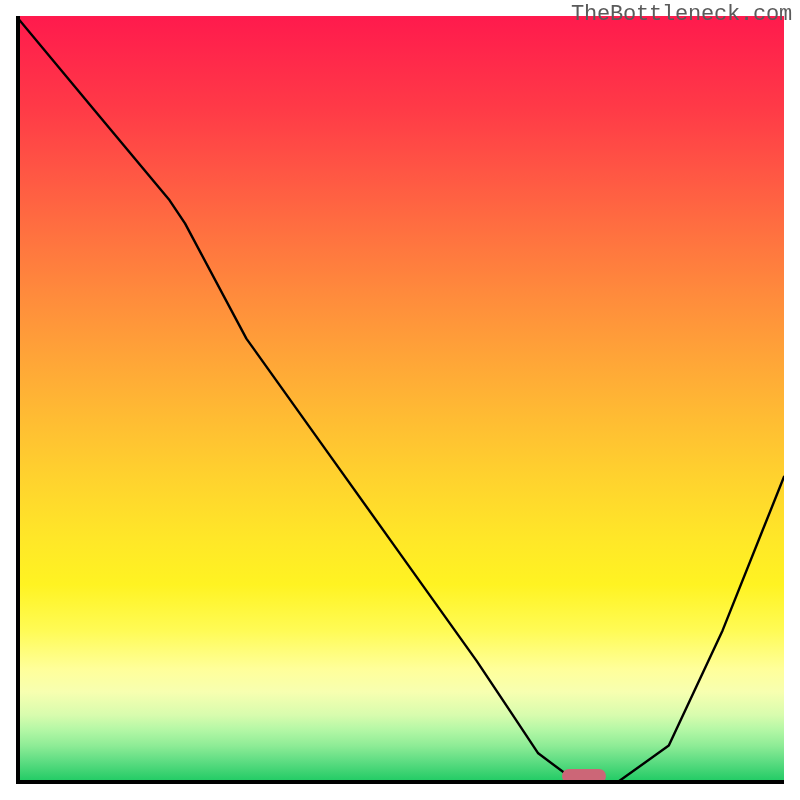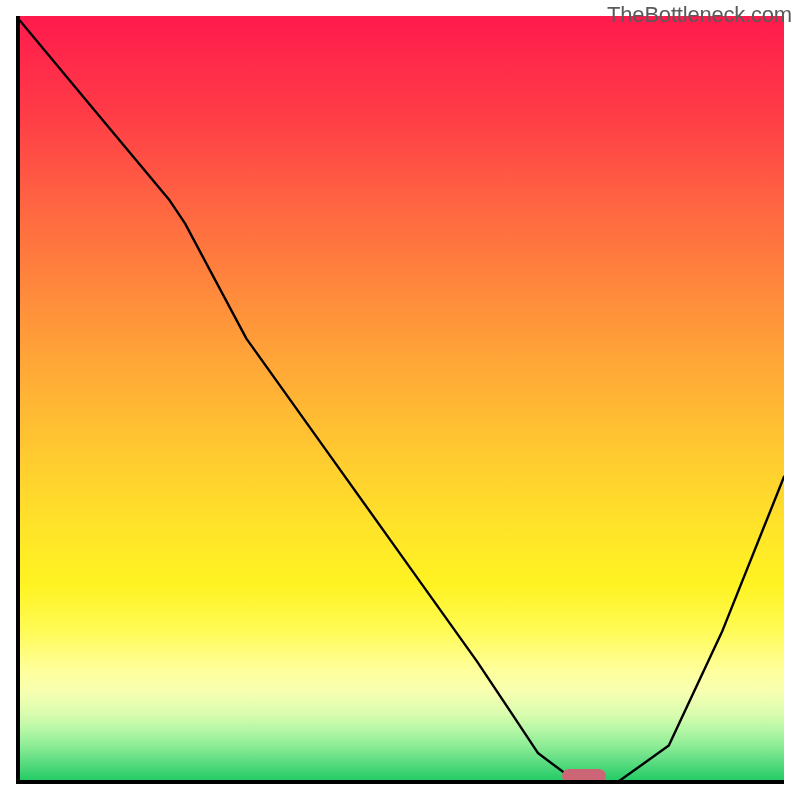--- a/index.html
+++ b/index.html
@@ -7,20 +7,21 @@
     padding: 0;
     width: 800px;
     height: 800px;
     background: #ffffff;
     font-family: Arial, Helvetica, sans-serif;
   }
   .chart-wrap {
     position: relative;
     width: 800px;
     height: 800px;
+    font-family: Liberation Mono, monospace;
   }
   .plot-area {
     position: absolute;
     left: 16px;
     top: 16px;
     width: 768px;
     height: 768px;
     box-sizing: border-box;
   }
   .gradient-bg {

